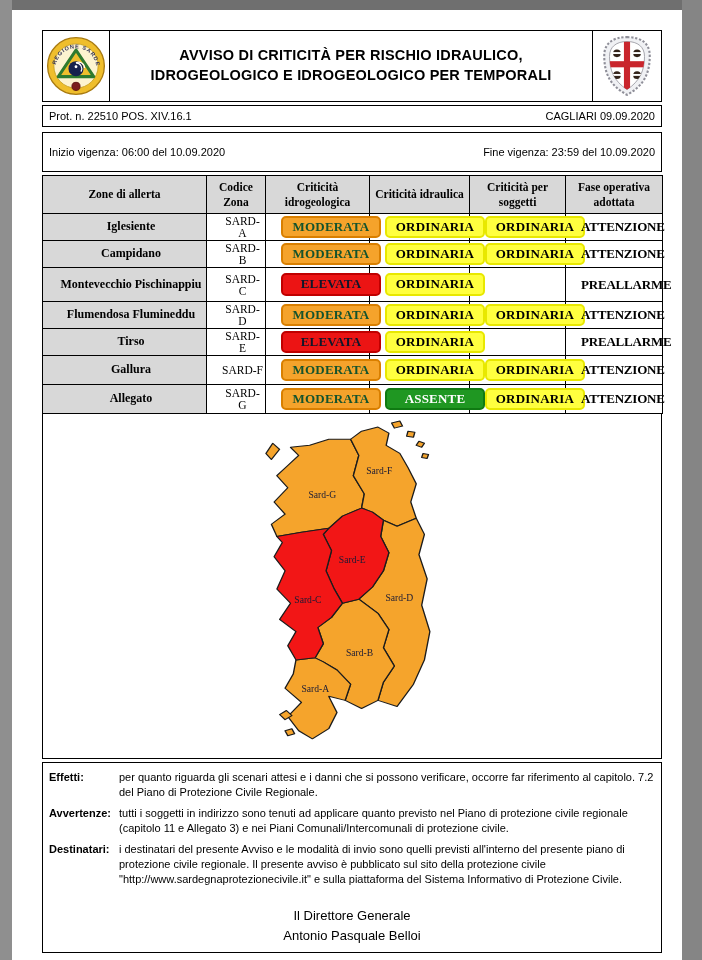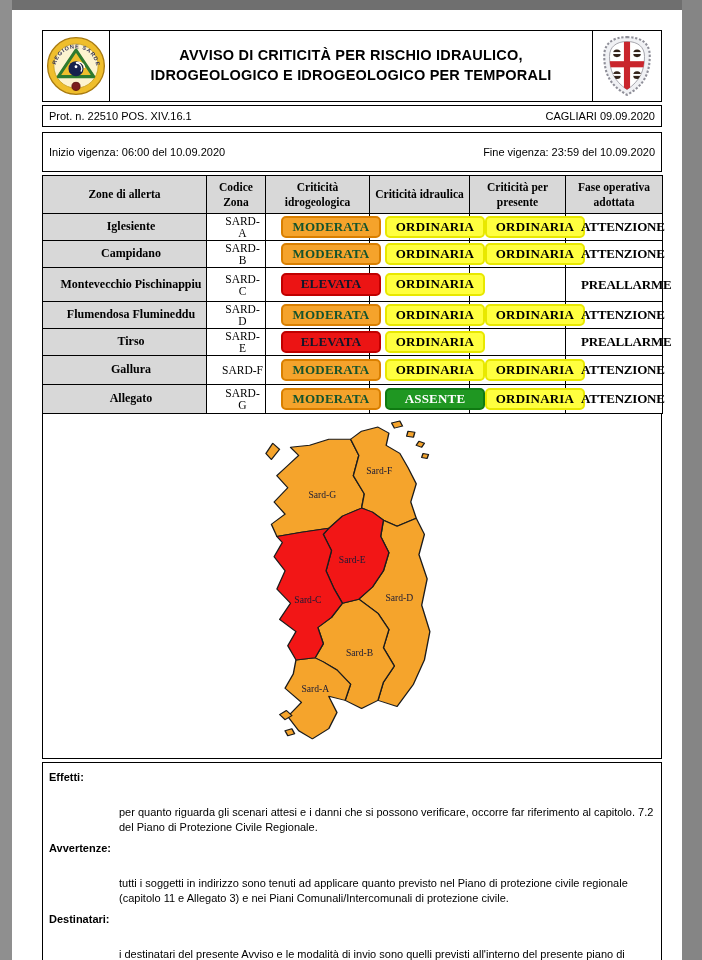--- a/index.html
+++ b/index.html
@@ -53,21 +53,21 @@
   .map-box{margin-top:0px;height:345px;display:flex;align-items:center;justify-content:center;border-top:none;}
   .zone-poly{stroke:#1c1c1c;stroke-width:1;stroke-linejoin:round;}
   .z-or{fill:var(--c-map_orange);}
   .z-red{fill:var(--c-map_red);}
   .map-label{font-family:"Liberation Serif", serif;font-size:9.5px;fill:#1b1b35;}
 
   
   .notes{margin-top:3px;padding:7px 6px 6px 6px;min-height:143px;}
   .note{display:flex;font-size:11px;line-height:1.4;margin-bottom:5px;}
   .note .lbl{flex:0 0 70px;font-weight:bold;}
-  .note .txt{flex:1;margin-top:35px;}
+  .note .txt{flex:1;}
   .signature{text-align:center;font-size:13px;line-height:1.55;margin-top:18px;}
 </style>
 </head>
 <body>
 
 <div class="edge-top"></div>
 <div class="edge-left"></div>
 <div class="edge-right"></div>
 
 <div class="doc">
@@ -139,21 +139,21 @@
       <col class="c-idra">
         <col class="c-temp">
         <col class="c-fase">
     </colgroup>
     <thead>
       <tr>
         <th>Zone di allerta</th>
         <th>Codice Zona</th>
         <th>Criticità idrogeologica</th>
         <th>Criticità idraulica</th>
-        <th>Criticità per presente</th>
+        <th>Criticità per soggetti</th>
         <th>Fase operativa adottata</th>
       </tr>
     </thead>
     <tbody>
       <tr>
         <td class="zone">Iglesiente</td>
         <td class="code">SARD-A</td>
         <td><span class="crit lvl-moderata">MODERATA</span></td>
         <td><span class="crit lvl-ordinaria">ORDINARIA</span></td>
         <td><span class="crit lvl-ordinaria">ORDINARIA</span></td>

